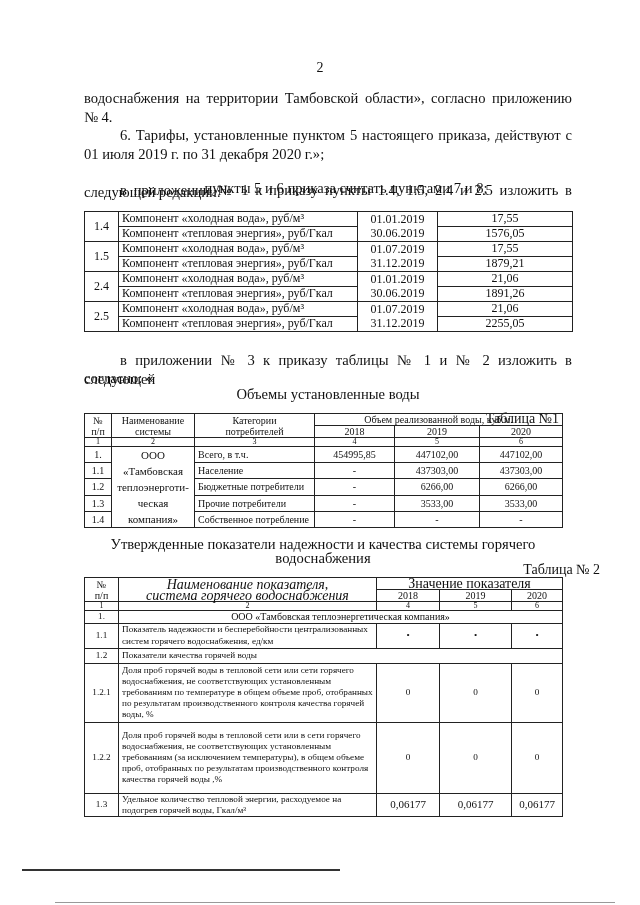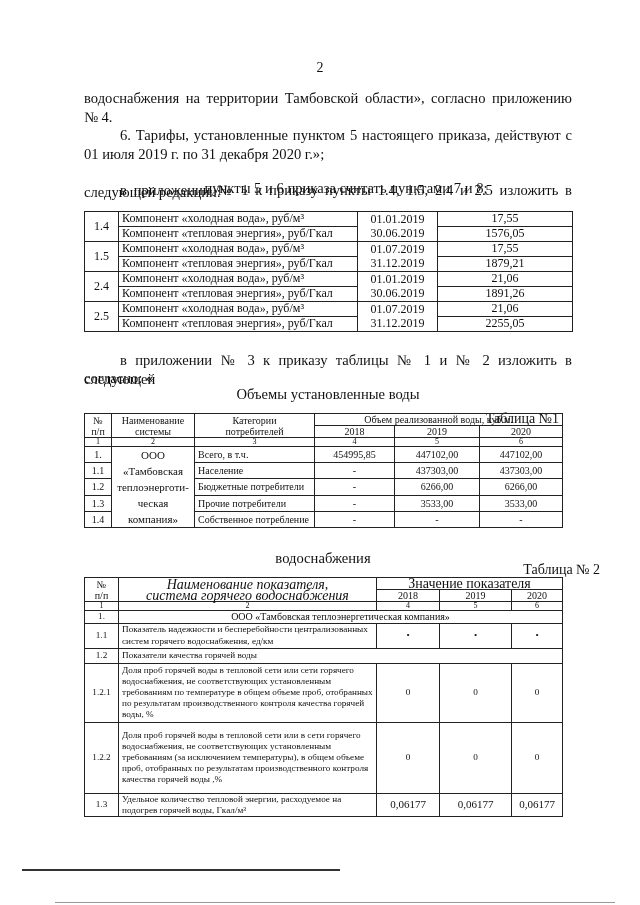--- a/index.html
+++ b/index.html
@@ -162,21 +162,21 @@
       <td class="c">1.4</td>
       <td>Собственное потребление</td>
       <td class="c">-</td>
       <td class="c">-</td>
       <td class="c">-</td>
     </tr>
   </tbody>
 </table>
 
 <div class="abs title" style="left:84px;width:478px;top:537px;line-height:14px;">
-  <br>
+  <span>Утвержденные показатели надежности и качества системы горячего</span><br>
   <span>водоснабжения</span>
 </div>
 <div class="abs rt" style="left:84px;width:516px;top:562px;">Таблица № 2</div>
 
 <table class="t3">
   <colgroup>
       <col style="width:34px">
       <col style="width:258px">
       <col style="width:63px">
       <col style="width:72px">

